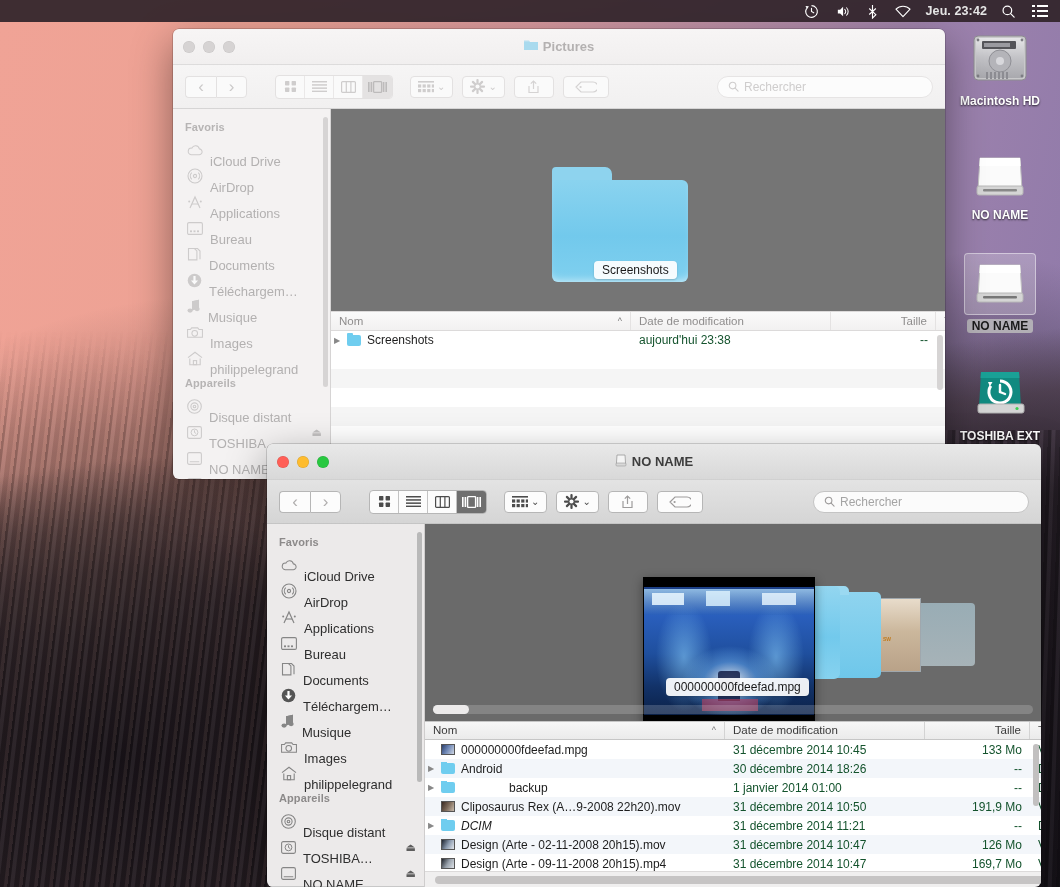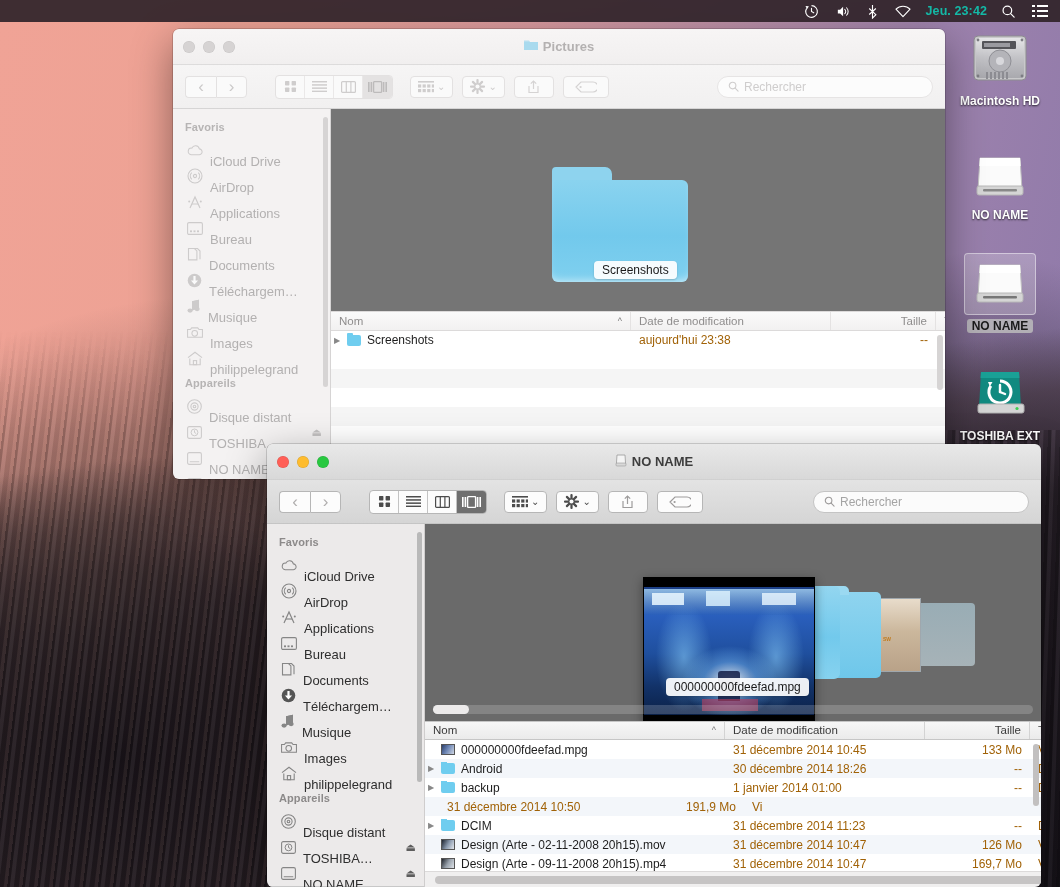--- a/index.html
+++ b/index.html
@@ -45,21 +45,21 @@
       rgba(0,0,0,.30) 0px, rgba(0,0,0,.30) 3px,
       rgba(255,255,255,.035) 4px, rgba(255,255,255,.035) 7px,
       rgba(0,0,0,.16) 8px, rgba(0,0,0,.16) 12px);
   }
 
   
   #menubar {
     position:absolute; left:0; top:0; width:1060px; height:22px;
     background:rgba(48,36,42,.93);
     display:flex; align-items:center; justify-content:flex-end;
-    color:#14b8a6; z-index:900;
+    color:#e5e5e5; z-index:900;
   }
   .mb-item { display:flex; align-items:center; height:22px; padding:0 8px; cursor:default; }
   .mb-clock { font-size:12.5px; font-weight:bold; letter-spacing:.1px; padding:0 6px; }
   .mb-icn svg { display:block; }
 
   
   .desk-icon {
     position:absolute; width:96px; text-align:center; z-index:10;
     display:flex; flex-direction:column; align-items:center;
   }
@@ -187,21 +187,21 @@
   .c-date { flex:0 0 200px; }
   .c-size { flex:0 0 105px; justify-content:flex-end; }
   .c-type { flex:1 1 auto; }
   .sortcaret { position:absolute; right:8px; font-size:9px; color:#777; }
 
   .listbody { flex:1 1 auto; overflow:hidden; position:relative; background:#fff; }
   .lrow { height:19px; display:flex; align-items:center; font-size:12px; color:#1d1d1d; }
   .lrow.alt { background:#f3f6fa; }
   .lrow.alt-i { background:#f5f5f5; }
   .lrow .cell { display:flex; align-items:center; padding:0 8px; overflow:hidden; white-space:nowrap; }
-  .lrow .c-date, .lrow .c-size, .lrow .c-type { color:#a16207; }
+  .lrow .c-date, .lrow .c-size, .lrow .c-type { color:#14532d; }
   .disc { width:11px; flex:0 0 11px; margin-left:3px; font-size:8px; color:#888; }
   .mini-folder { width:14px; height:11px; flex:0 0 14px; border-radius:1px 2px 2px 2px; background:#6fcdef; margin-right:6px; position:relative; }
   .mini-folder:before { content:''; position:absolute; left:0; top:-2px; width:6px; height:3px; border-radius:1px 1px 0 0; background:#6fcdef; }
   .mini-file { width:14px; height:11px; flex:0 0 14px; margin-right:6px; border:1px solid #555; background:linear-gradient(120deg,#2b3f6b,#6d86b5 45%,#cfd6e2); }
   .mini-file.f2 { background:linear-gradient(120deg,#3a2a22,#7d6a5a 50%,#c9bcae); }
   .mini-file.f3 { background:linear-gradient(120deg,#1d2430,#8a99ad 50%,#e4e8ee); }
   .mini-file.f4 { background:linear-gradient(120deg,#20242b,#9aa3ad 50%,#dfe3e8); }
 
   .hscroll { height:16px; flex:0 0 16px; background:#f0efef; border-top:1px solid #dcdada; position:relative; }
   .hscroll .bar { position:absolute; left:10px; top:4px; height:8px; border-radius:4px; background:#c6c4c4; }
@@ -1008,41 +1008,45 @@
             <span class="cell c-name" style="flex: 0 0 286px; padding-left: 2px;">
               <span class="mini-folder"></span>
               <span>Android</span>
             </span>
             <span class="cell c-date">30 décembre 2014 18:26</span>
             <span class="cell c-size">--</span>
             <span class="cell c-type">D</span>
           </div>
           <div class="lrow">
             <span class="disc">▶</span>
-            <span class="cell c-name" style="flex: 0 0 286px; padding-left: 2px;">
+            <span class="cell c-name" style="flex: 0 0 286px; padding-left: 2px; gap: 48px;">
               <span class="mini-folder"></span>
               <span>backup</span>
             </span>
             <span class="cell c-date">1 janvier 2014 01:00</span>
             <span class="cell c-size">--</span>
             <span class="cell c-type">D</span>
           </div>
           <div class="lrow alt">
             <span class="disc"></span>
+            <span class="cell c-name" style="flex: 0 0 286px; padding-left: 2px;">
+              <span class="mini-file f2"></span>
+              <span>Cliposaurus Rex (A…9-2008 22h20).mov</span>
+            </span>
             <span class="cell c-date">31 décembre 2014 10:50</span>
             <span class="cell c-size">191,9 Mo</span>
             <span class="cell c-type">Vi</span>
           </div>
           <div class="lrow">
             <span class="disc">▶</span>
-            <span class="cell c-name" style="flex: 0 0 286px; padding-left: 2px;">
+            <span class="cell c-name" style="flex: 0 0 286px; padding-left: 2px; font-style: italic;">
               <span class="mini-folder"></span>
               <span>DCIM</span>
             </span>
-            <span class="cell c-date">31 décembre 2014 11:23</span>
+            <span class="cell c-date">31 décembre 2014 11:21</span>
             <span class="cell c-size">--</span>
             <span class="cell c-type">D</span>
           </div>
           <div class="lrow alt">
             <span class="disc"></span>
             <span class="cell c-name" style="flex: 0 0 286px; padding-left: 2px;">
               <span class="mini-file f3"></span>
               <span>Design (Arte - 02-11-2008 20h15).mov</span>
             </span>
             <span class="cell c-date">31 décembre 2014 10:47</span>

